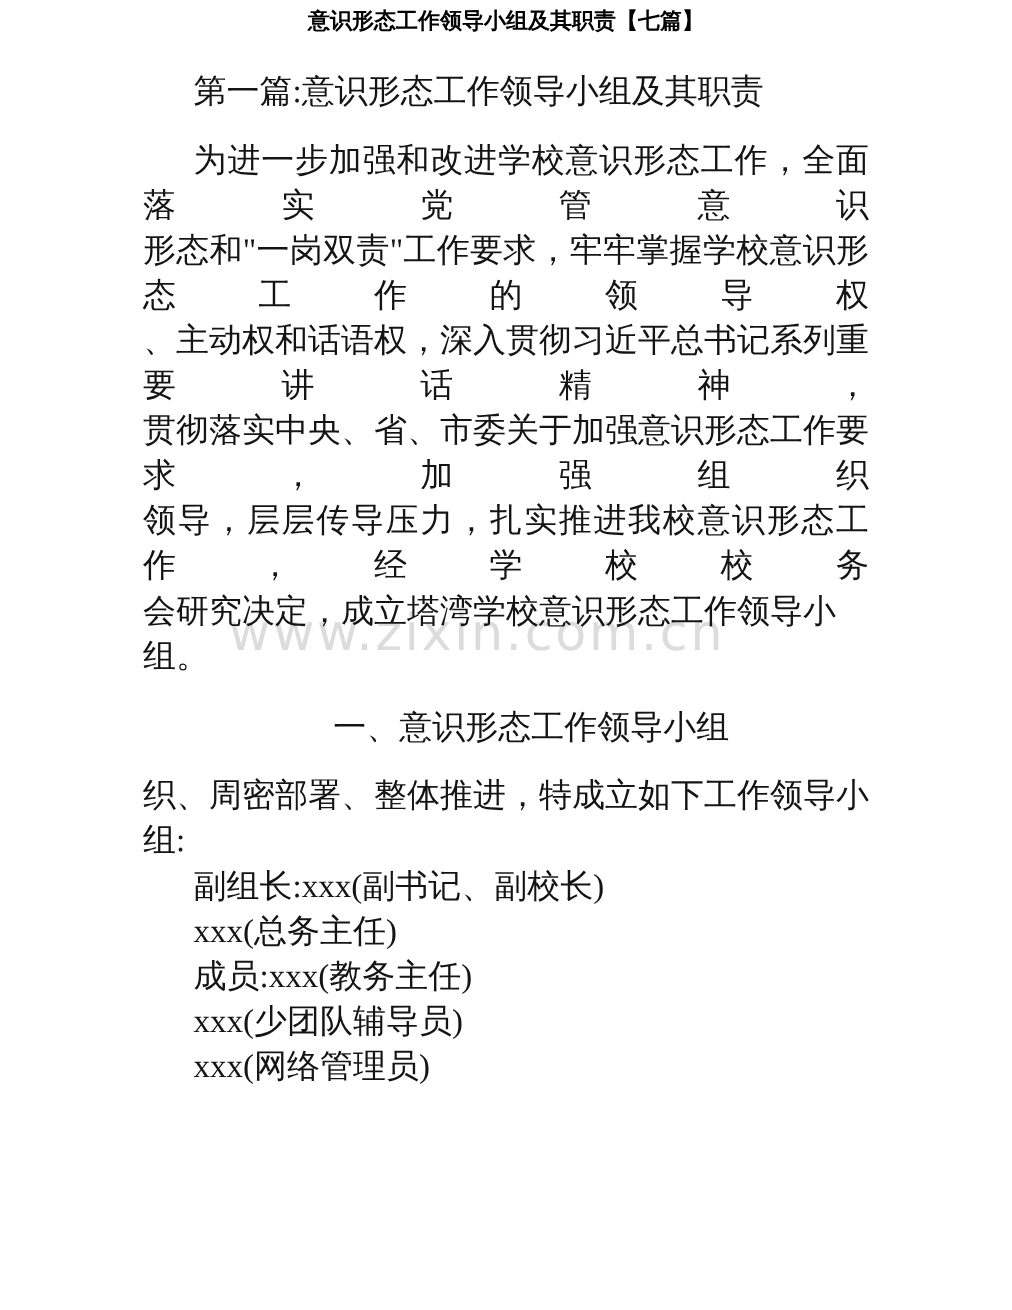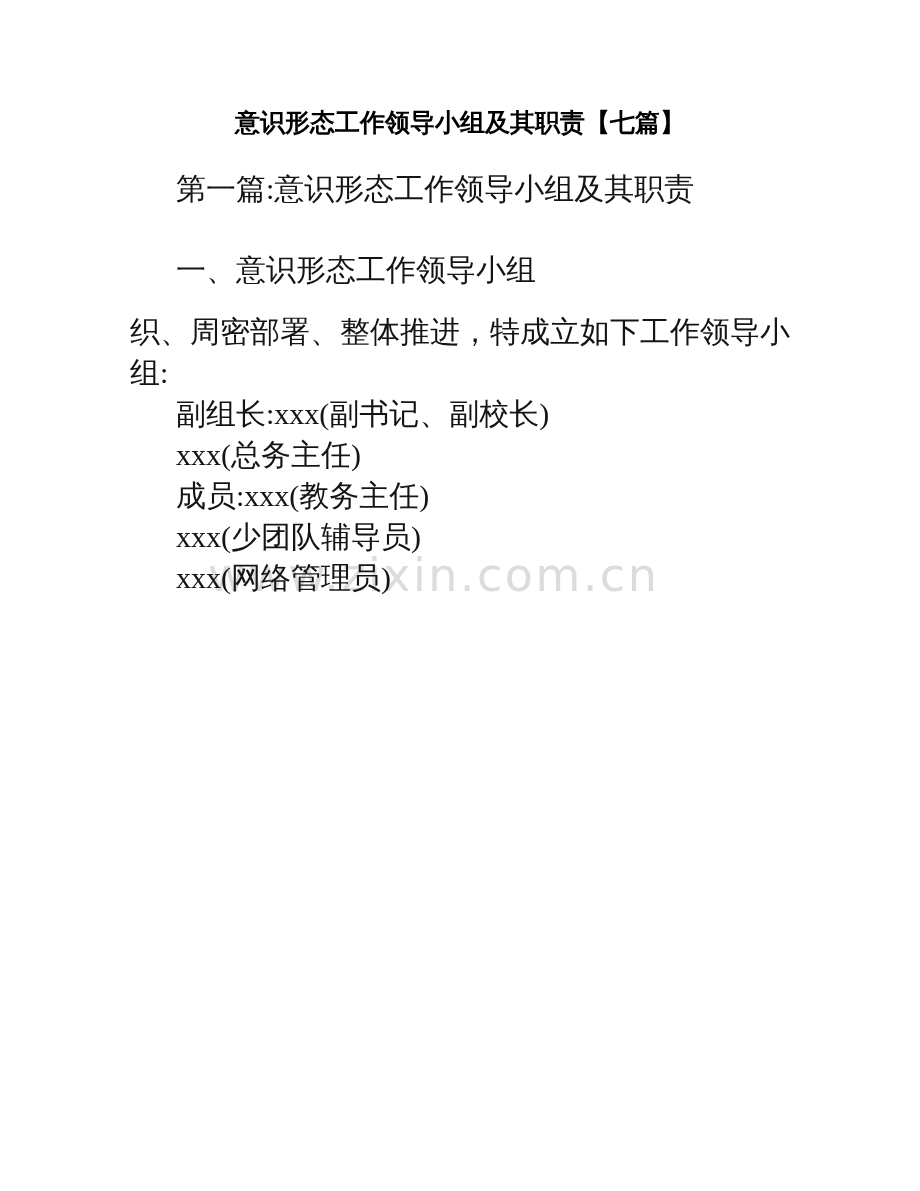--- a/index.html
+++ b/index.html
@@ -26,56 +26,63 @@
   }
   .content {
     position: absolute;
     left: 130px;
     top: 0;
     width: 660px;
     z-index: 1;
     font-family: "Liberation Serif", "DejaVu Serif", serif;
   }
   .title {
-    margin-top: 105px;
-    font-size: 25px;
+    font-size: 20px;
     line-height: 36px;
     font-weight: bold;
     text-align: center;
     color: #000000;
     font-family: "DejaVu Sans", "Liberation Sans", sans-serif;
   }
   .line {
     font-size: 30px;
     line-height: 41px;
     color: #141414;
   }
   .fill {
     text-align: justify;
     text-align-last: justify;
   }
   .indent { text-indent: 46px; }
   .mt-label { margin-top: 27px; }
   .mt-para  { margin-top: 21px; }
-  .mt-head  { margin-top: 40px; }
+  .mt-head  { margin-top: 24px; text-align: center; }
   .mt-item  { }
 </style>
 </head>
 <body>
 
 <div class="page">
 
   <div class="watermark">www.zixin.com.cn</div>
 
   <div class="content">
 
     <div class="title">意识形态工作领导小组及其职责【七篇】</div>
 
     <div class="line indent mt-label">第一篇:意识形态工作领导小组及其职责</div>
 
+    <div class="para mt-para">
+      <div class="line fill indent">为进一步加强和改进学校意识形态工作，全面落实党管意识</div>
+      <div class="line fill">形态和"一岗双责"工作要求，牢牢掌握学校意识形态工作的领导权</div>
+      <div class="line fill">、主动权和话语权，深入贯彻习近平总书记系列重要讲话精神，</div>
+      <div class="line fill">贯彻落实中央、省、市委关于加强意识形态工作要求，加强组织</div>
+      <div class="line fill">领导，层层传导压力，扎实推进我校意识形态工作，经学校校务</div>
+      <div class="line">会研究决定，成立塔湾学校意识形态工作领导小组。</div>
+    </div>
 
     <div class="line indent mt-head">一、意识形态工作领导小组</div>
 
     <div class="para mt-para">
       <div class="line">织、周密部署、整体推进，特成立如下工作领导小组:</div>
     </div>
 
     <div class="line indent mt-item">副组长:xxx(副书记、副校长)</div>
     <div class="line indent mt-item">xxx(总务主任)</div>
     <div class="line indent mt-item">成员:xxx(教务主任)</div>

